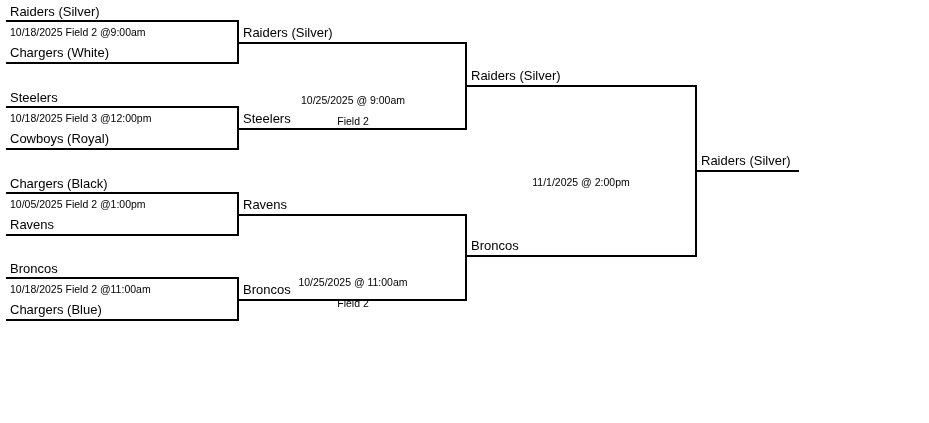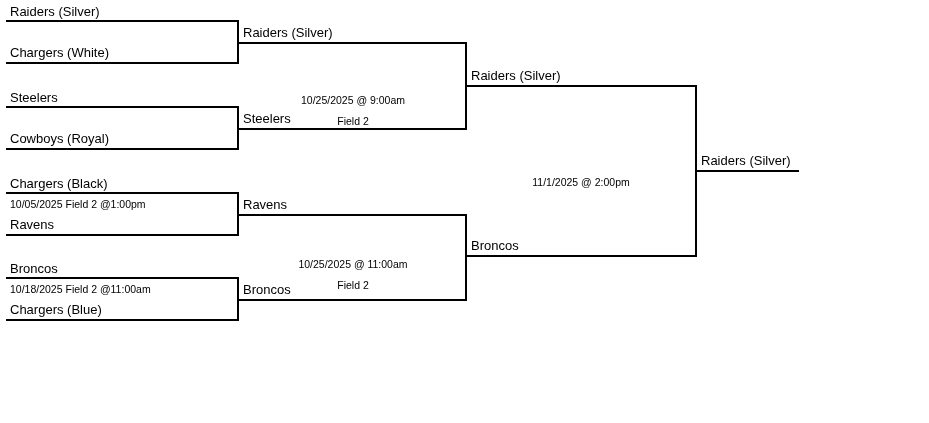--- a/index.html
+++ b/index.html
@@ -87,25 +87,27 @@
   .slot-info.sf .venue { margin-top: 9px; }
   .slot-info.final .venue { margin-top: 12px; }
 </style>
 </head>
 <body>
 
 <div class="bracket">
 
   <div class="match" style="top:20px">
     <div class="team-top">Raiders (Silver)</div>
+    <div class="detail">10/18/2025 Field 2 @9:00am</div>
     <div class="team-bottom">Chargers (White)</div>
   </div>
 
   <div class="match" style="top:106px">
     <div class="team-top">Steelers</div>
+    <div class="detail">10/18/2025 Field 3 @12:00pm</div>
     <div class="team-bottom">Cowboys (Royal)</div>
   </div>
 
   <div class="match" style="top:192px">
     <div class="team-top">Chargers (Black)</div>
     <div class="detail">10/05/2025 Field 2 @1:00pm</div>
     <div class="team-bottom">Ravens</div>
   </div>
 
   <div class="match" style="top:277px">
@@ -128,21 +130,21 @@
     <span class="winner">Broncos</span>
   </div>
 
   <div class="edge" style="left:465px; top:42px; height:88px"></div>
   <div class="slot-info sf" style="top:70px">
     <span class="datetime">10/25/2025 @ 9:00am</span>
     <span class="venue">Field 2</span>
   </div>
 
   <div class="edge" style="left:465px; top:214px; height:87px"></div>
-  <div class="slot-info sf" style="top:234px">
+  <div class="slot-info sf" style="top:252px">
     <span class="datetime">10/25/2025 @ 11:00am</span>
     <span class="venue">Field 2</span>
   </div>
 
   <div class="adv sf" style="top:65px">
     <span class="winner">Raiders (Silver)</span>
   </div>
   <div class="adv sf" style="top:235px">
     <span class="winner">Broncos</span>
   </div>

